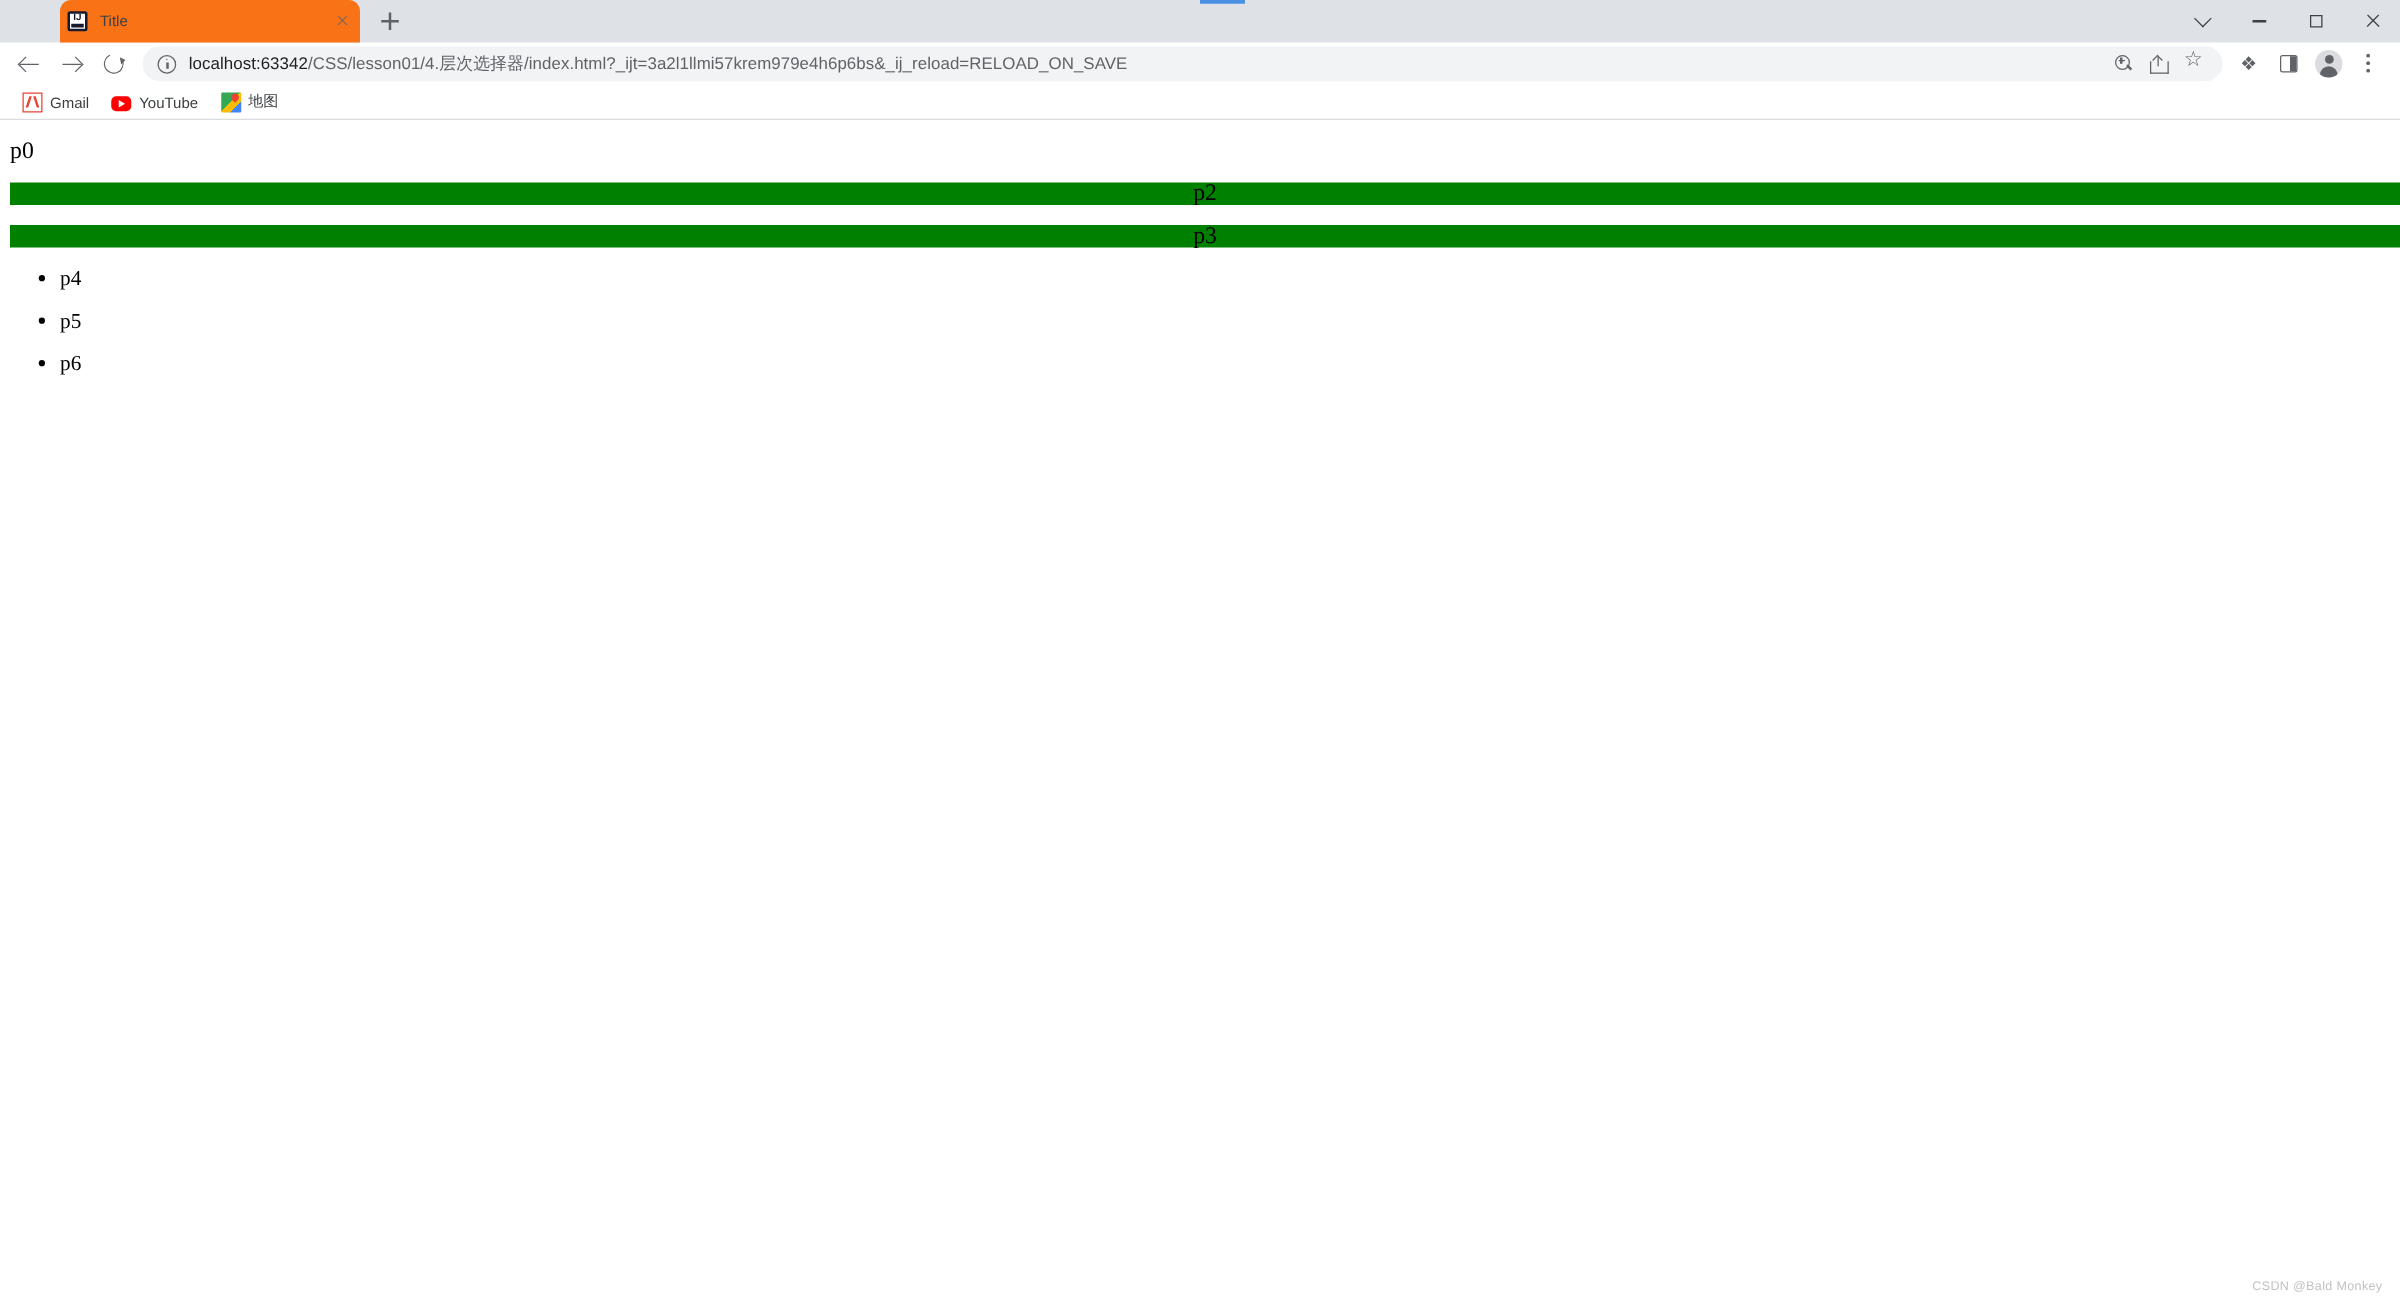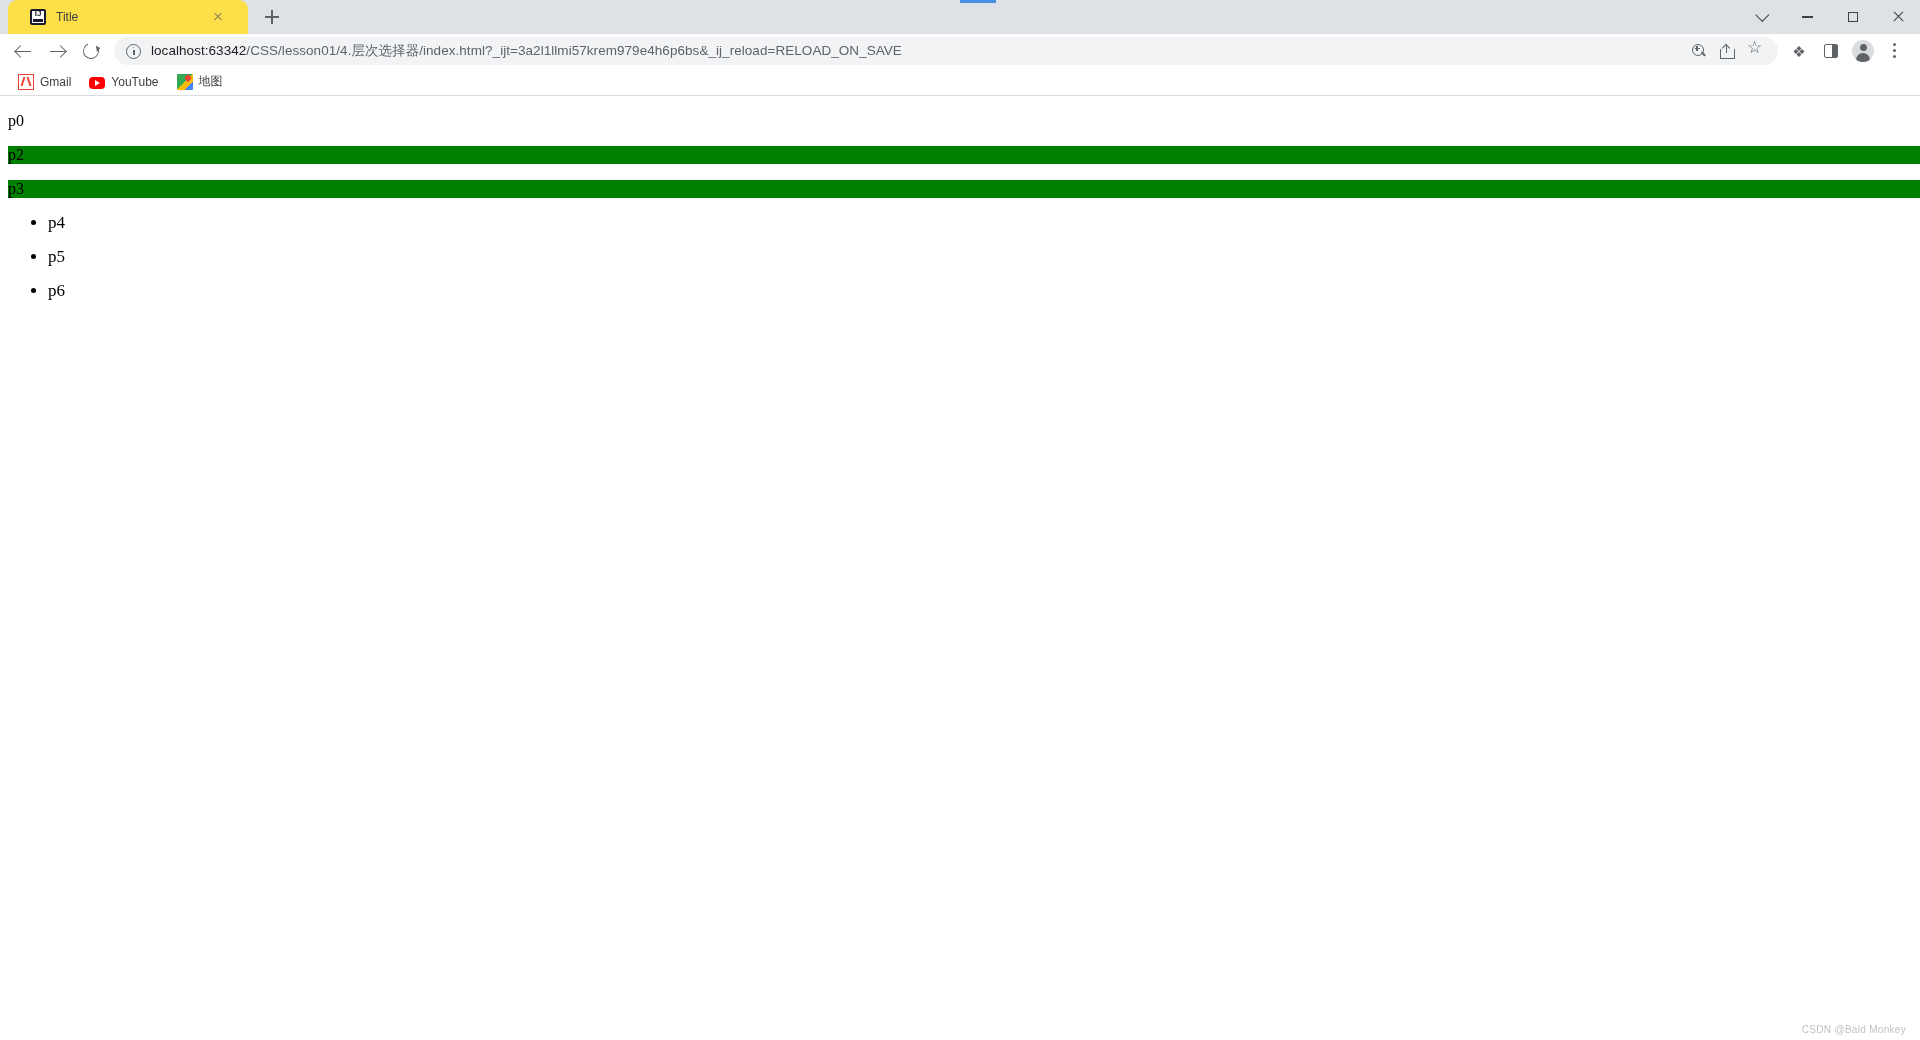--- a/index.html
+++ b/index.html
@@ -17,26 +17,27 @@
   .tabstrip {
     height: 34px;
     background: #dee1e6;
     display: flex;
     align-items: flex-end;
     padding-left: 8px;
     position: relative;
   }
   .tab {
     width: 240px; height: 34px;
-    background: #fde047;
+    background: #f97316;
     border-radius: 9px 9px 0 0;
     display: flex;
     align-items: center;
-    padding: 0 22px;
-    position: relative;
+    padding: 0 6px;
+    position: relative;
+    margin-left: 40px;
   }
   .tab-favicon {
     width: 16px; height: 16px;
     flex: 0 0 16px;
     margin-right: 10px;
     background: #ffffff;
     border: 2px solid #1a1a2e;
     border-radius: 2px;
     position: relative;
     overflow: hidden;
@@ -432,31 +433,32 @@
     position: relative;
     background: #ffffff;
     height: 951px;
     overflow: hidden;
   }
   .page {
     padding: 0;
     font-family: "Liberation Serif", serif;
   }
   .para {
-    font-size: 16px;
+    font-size: 19px;
     color: #000000;
     line-height: 18px;
     margin: 16px 8px;
     font-family: "Liberation Serif", serif;
   }
   .para.hl {
     background: #008000;
     margin-left: 8px;
     margin-right: 0;
     padding: 0;
+    text-align: center;
   }
   ul.plist {
     margin: 16px 8px;
     padding-left: 40px;
     list-style: disc;
   }
   ul.plist li {
     font-size: 17px;
     color: #000000;
     line-height: 18px;

